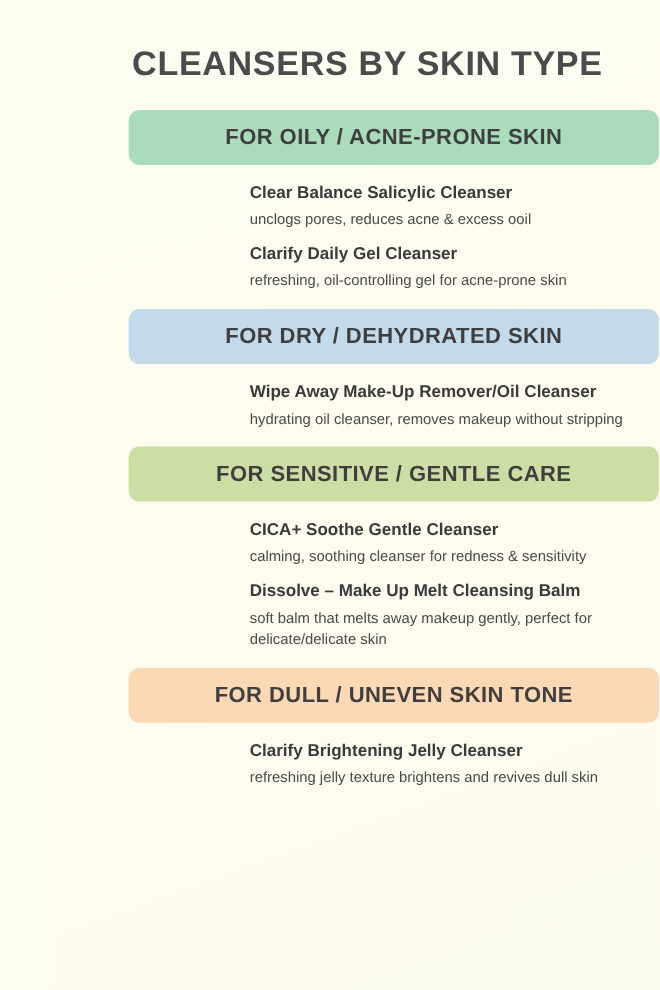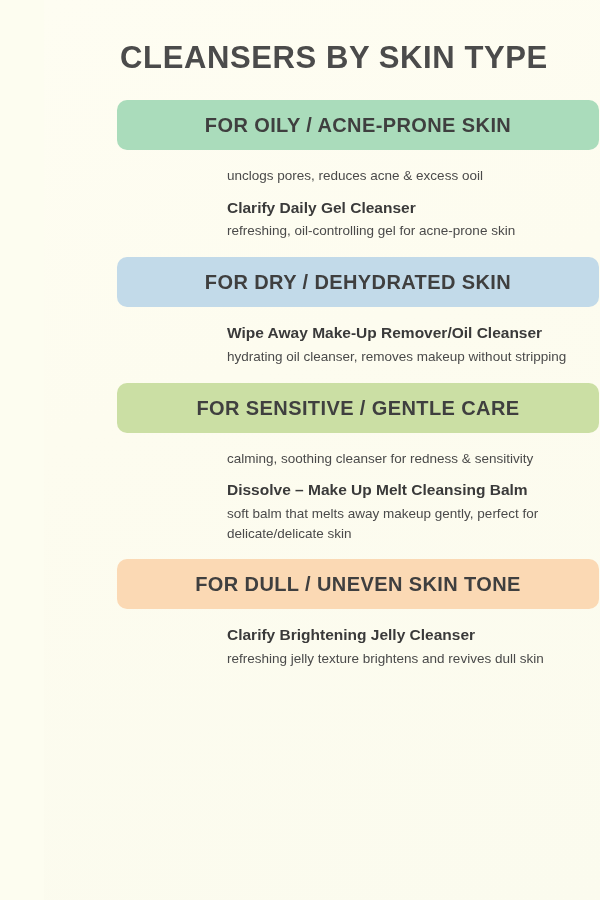--- a/index.html
+++ b/index.html
@@ -73,20 +73,21 @@
 <body>
 
 <div class="page">
 
   <h1 class="page-title">Cleansers by Skin Type</h1>
 
   <div class="section">
     <div class="section-header" style="background:#aadcbb;">FOR OILY / ACNE-PRONE SKIN</div>
     <div class="items">
       <div class="item">
+        <p class="item-name">Clear Balance Salicylic Cleanser</p>
         <p class="item-desc">unclogs pores, reduces acne &amp; excess ooil</p>
       </div>
       <div class="item">
         <p class="item-name">Clarify Daily Gel Cleanser</p>
         <p class="item-desc">refreshing, oil-controlling gel for acne-prone skin</p>
       </div>
     </div>
   </div>
 
   <div class="section">
@@ -96,20 +97,21 @@
         <p class="item-name">Wipe Away Make-Up Remover/Oil Cleanser</p>
         <p class="item-desc">hydrating oil cleanser, removes makeup without stripping</p>
       </div>
     </div>
   </div>
 
   <div class="section">
     <div class="section-header" style="background:#cbdfa4;">FOR SENSITIVE / GENTLE CARE</div>
     <div class="items">
       <div class="item">
+        <p class="item-name">CICA+ Soothe Gentle Cleanser</p>
         <p class="item-desc">calming, soothing cleanser for redness &amp; sensitivity</p>
       </div>
       <div class="item">
         <p class="item-name">Dissolve – Make Up Melt Cleansing Balm</p>
         <p class="item-desc" style="max-width:380px;">soft balm that melts away makeup gently, perfect for delicate/delicate skin</p>
       </div>
     </div>
   </div>
 
   <div class="section">

